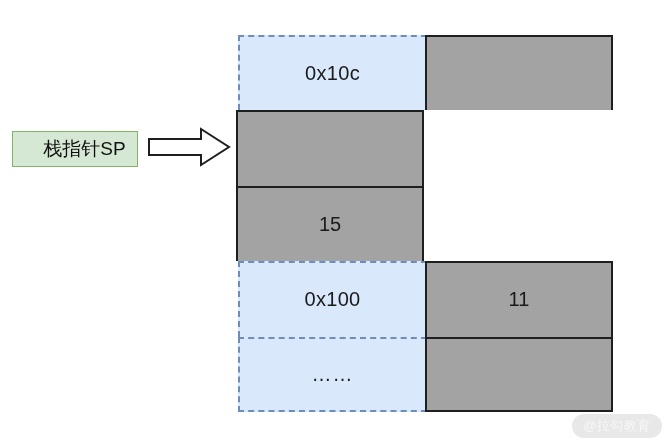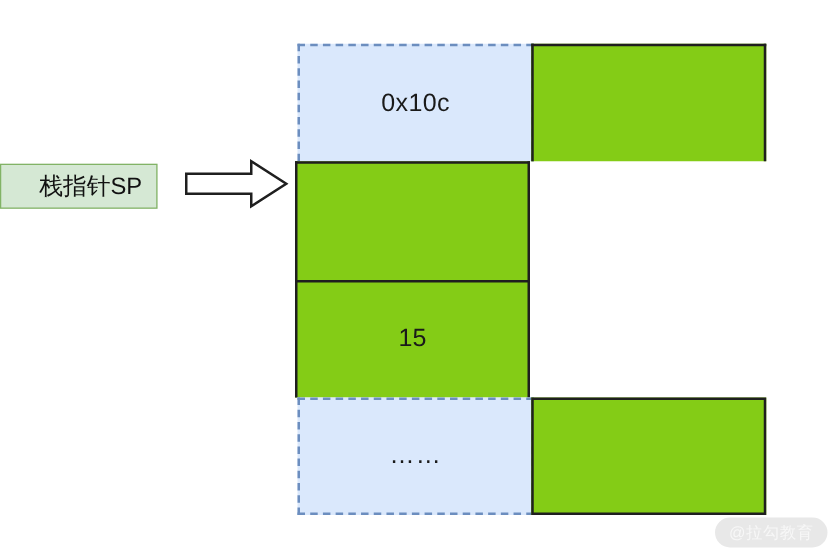--- a/index.html
+++ b/index.html
@@ -55,21 +55,21 @@
     color: #1a1a1a;
     letter-spacing: 0.3px;
   }
   .stack-row:last-child .addr-cell {
     border-bottom: 2px dashed #6c8ebf;
   }
 
   .value-cell {
     width: 188px;
     box-sizing: border-box;
-    background: #84cc16;
+    background: #a3a3a3;
     border: 2px solid #1f1f1f;
     border-bottom-width: 0;
     display: flex;
     align-items: center;
     justify-content: center;
     font-size: 20px;
     color: #1a1a1a;
     margin-left: -2px;
   }
   .stack-row:last-child .value-cell {
@@ -77,21 +77,21 @@
   }
 
   .ellipsis-text {
     letter-spacing: 1px;
     font-size: 20px;
   }
 
   
   .sp-label {
     position: absolute;
-    left: 0;
+    left: 12px;
     top: 131px;
     width: 126px;
     height: 36px;
     box-sizing: border-box;
     background: #d5e8d4;
     border: 1px solid #82b366;
     display: flex;
     align-items: center;
     justify-content: center;
     font-size: 19px;
@@ -146,20 +146,24 @@
     </div>
 
     <div class="stack-row">
       <div class="value-cell"></div>
     </div>
 
     <div class="stack-row">
       <div class="value-cell">15</div>
     </div>
 
+    <div class="stack-row">
+      <div class="addr-cell">0x100</div>
+      <div class="value-cell">11</div>
+    </div>
 
     <div class="stack-row">
       <div class="addr-cell ellipsis-text">……</div>
       <div class="value-cell"></div>
     </div>
 
   </div>
 
   <div class="watermark">@拉勾教育</div>
 

